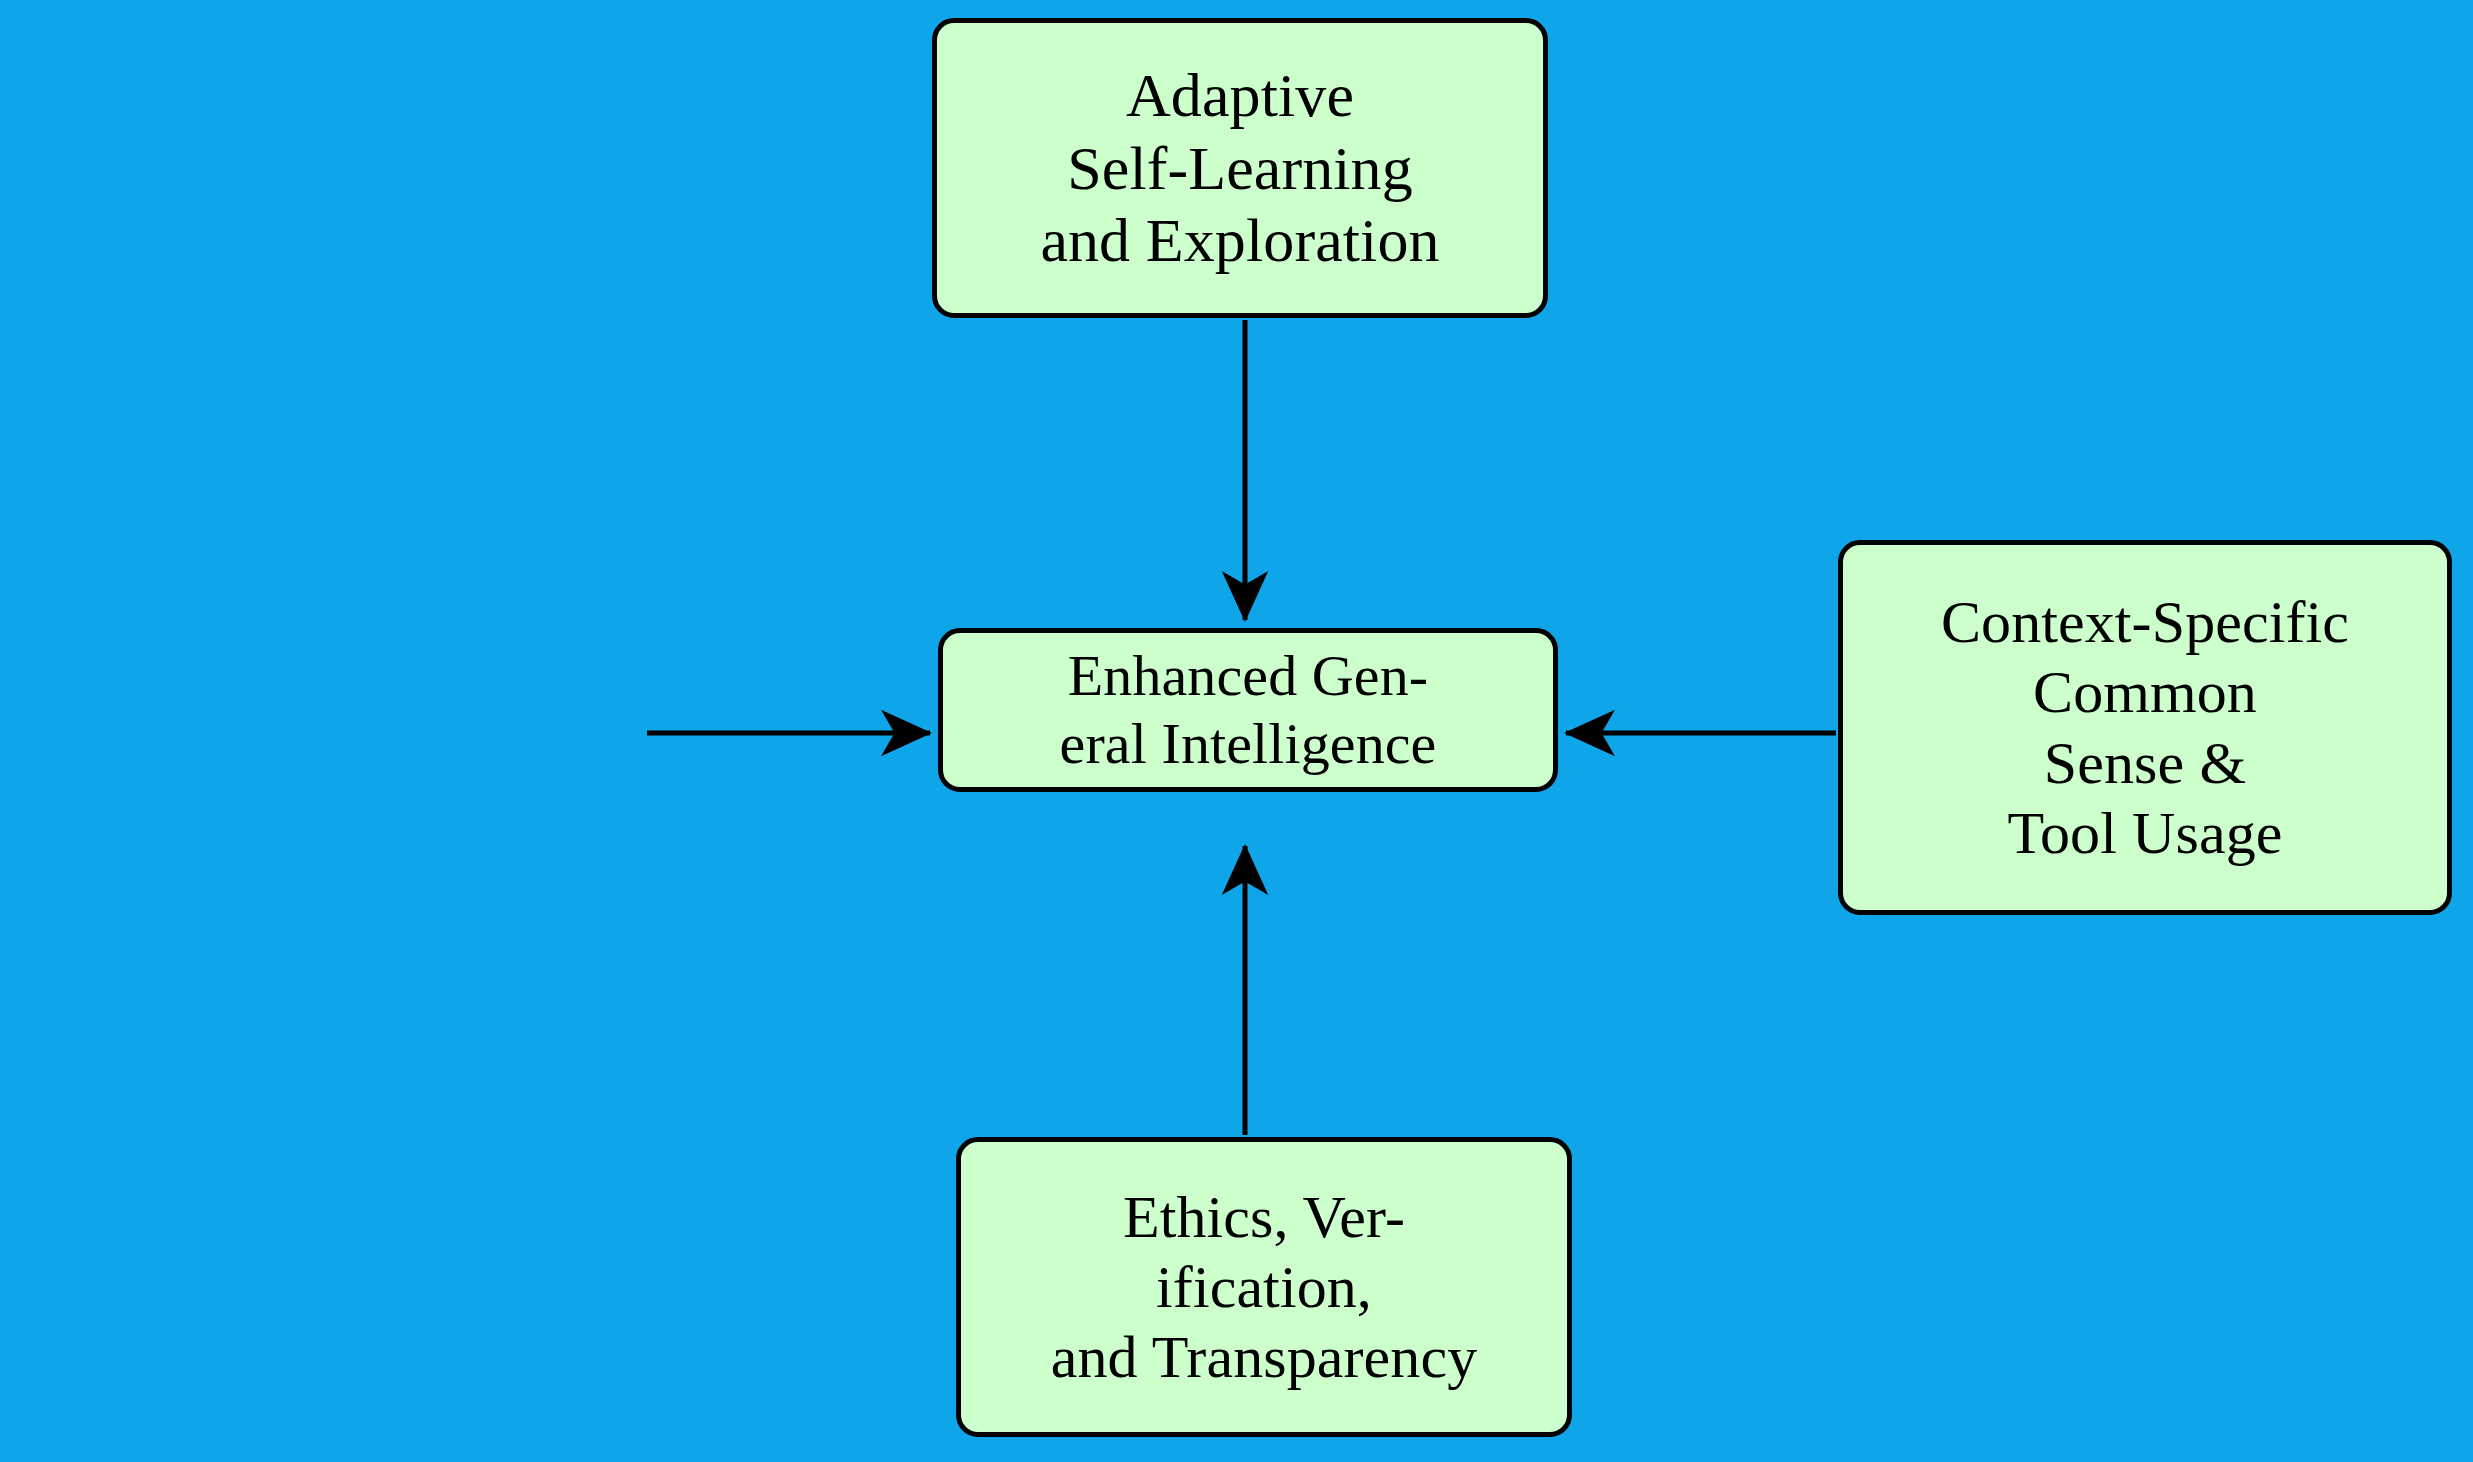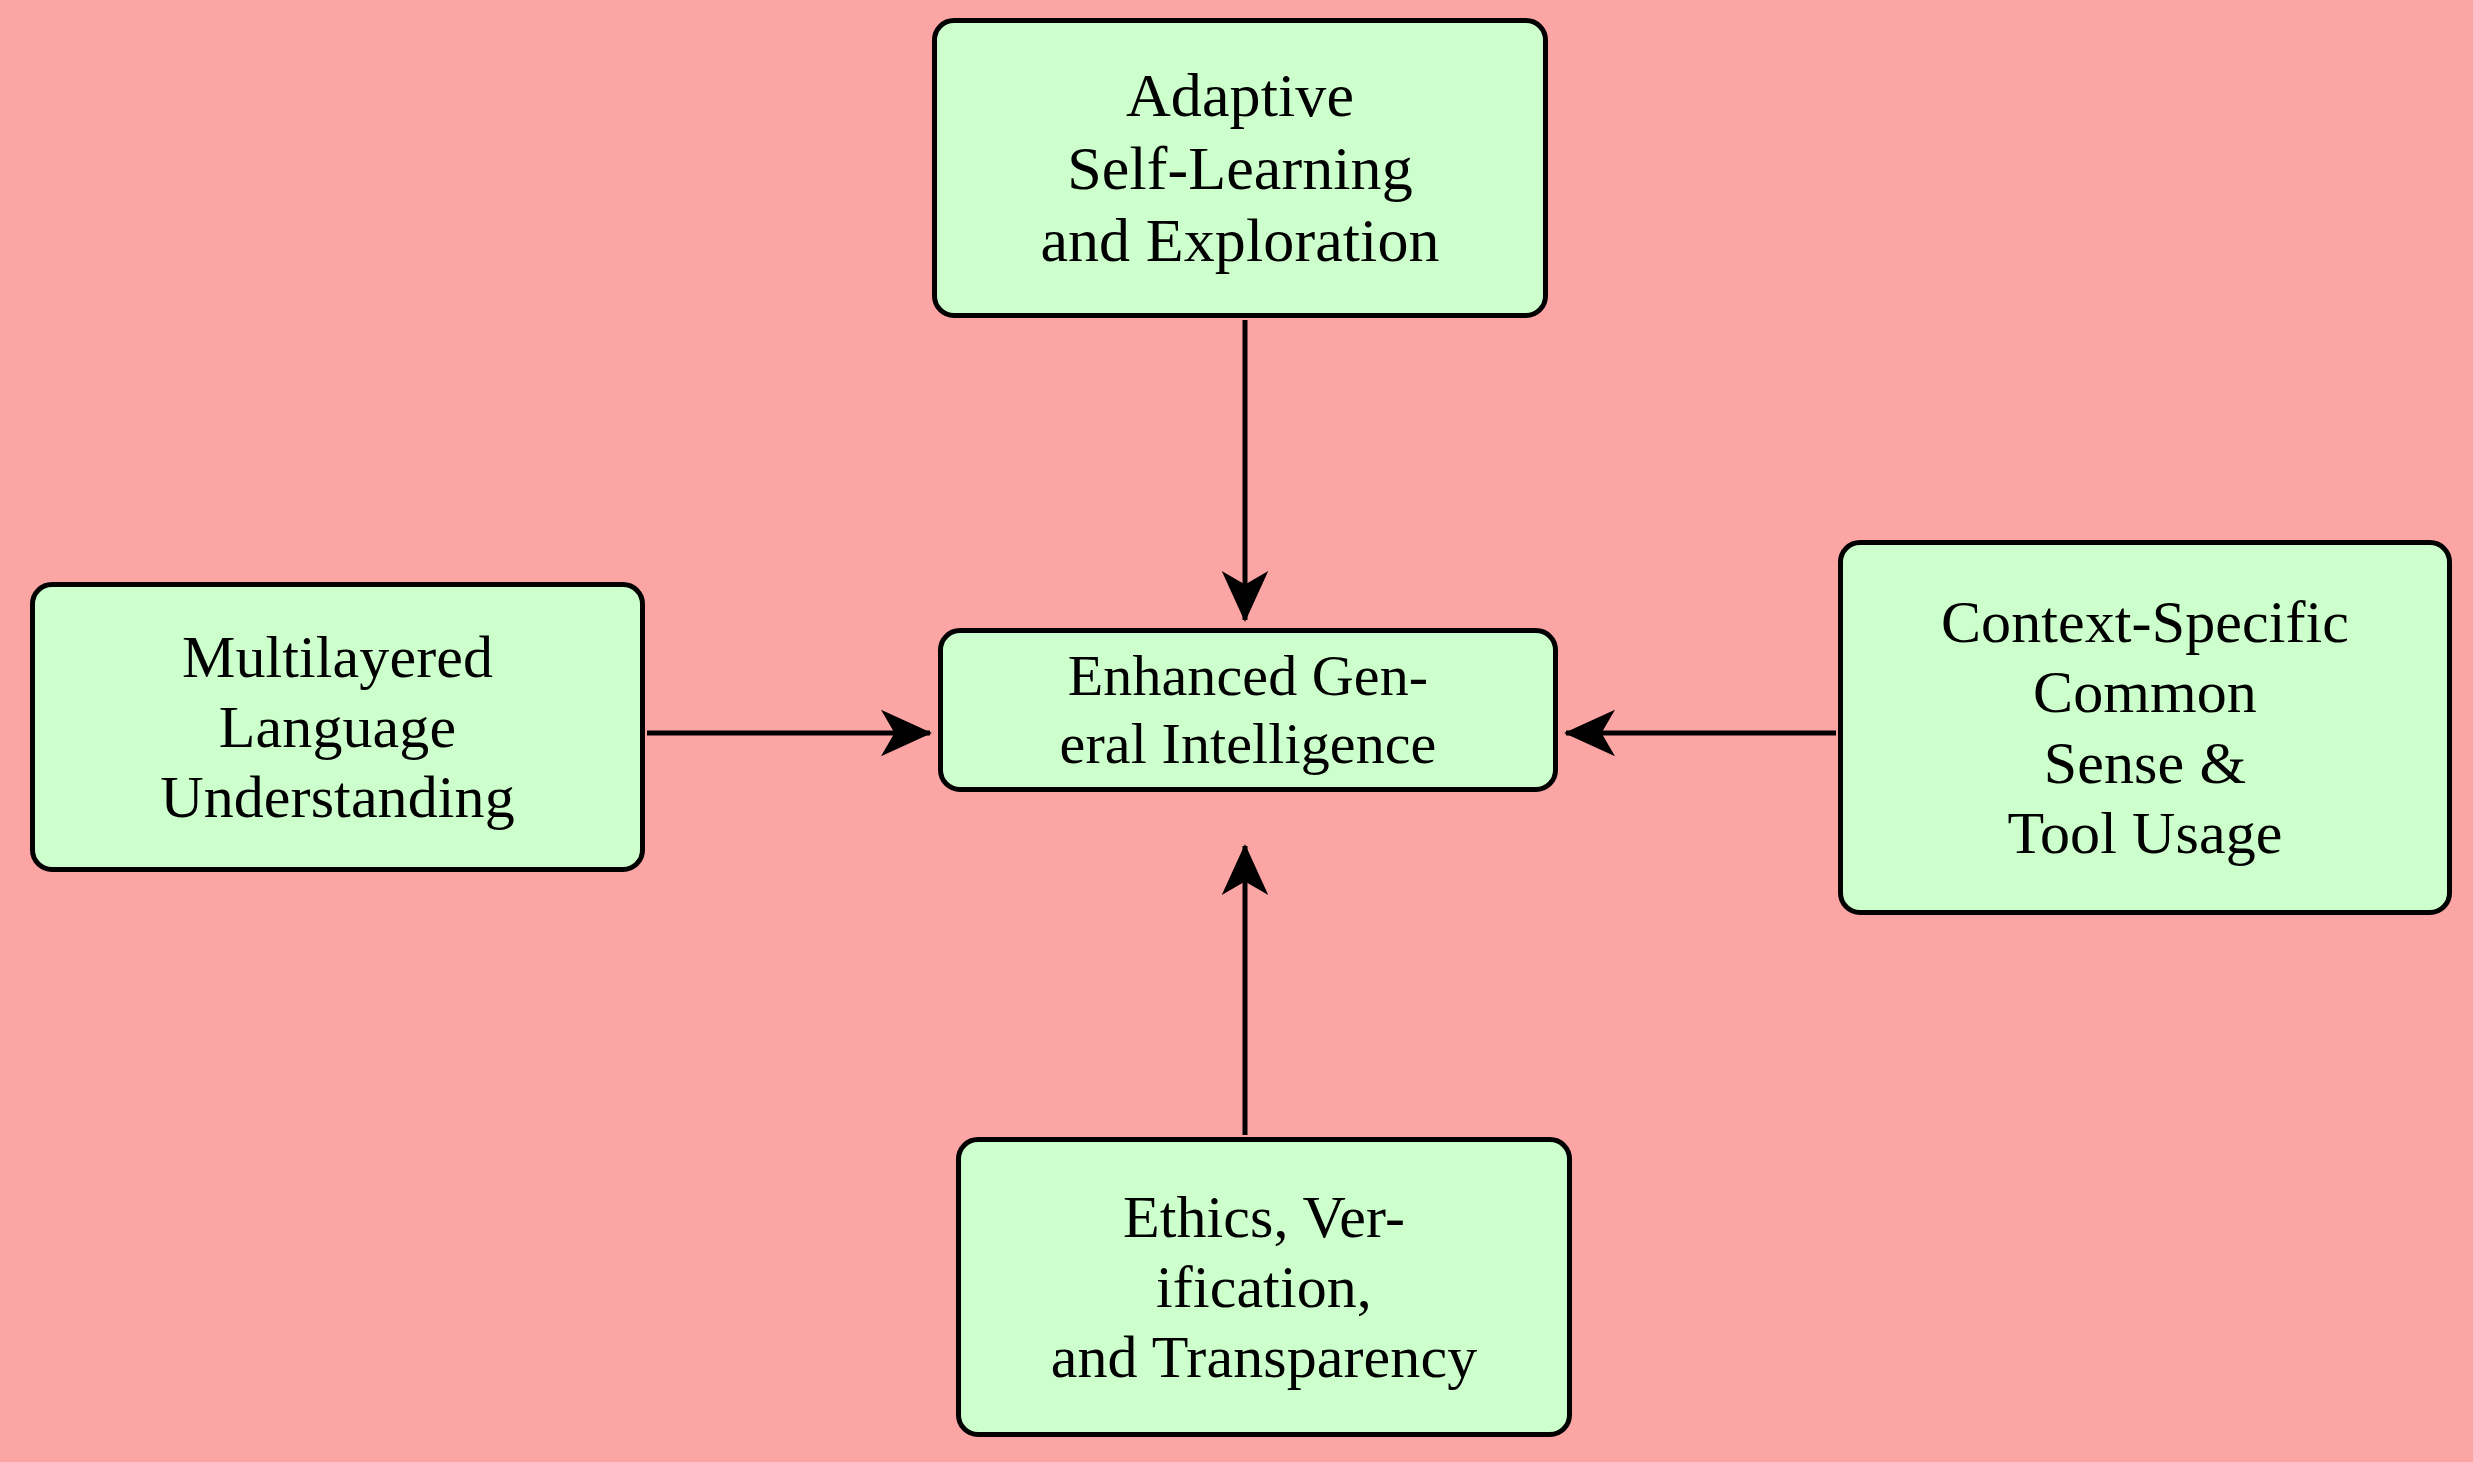--- a/index.html
+++ b/index.html
@@ -5,21 +5,21 @@
 <style>
   html, body {
     margin: 0;
     padding: 0;
     background: #ffffff;
   }
   #canvas {
     position: relative;
     width: 2473px;
     height: 1462px;
-    background: #fca5a5;
+    background: #0ea5e9;
     overflow: hidden;
     font-family: "Liberation Serif", "DejaVu Serif", serif;
   }
   .arrow-layer {
     position: absolute;
     left: 0;
     top: 0;
     width: 2473px;
     height: 1462px;
     pointer-events: none;
@@ -92,25 +92,20 @@
     <div class="node-label">Adaptive
 Self-Learning
 and Exploration</div>
   </div>
 
   <div class="node" id="node-center">
     <div class="node-label">Enhanced Gen-
 eral Intelligence</div>
   </div>
 
-  <div class="node" id="node-left">
-    <div class="node-label">Multilayered
-Language
-Understanding</div>
-  </div>
 
   <div class="node" id="node-right">
     <div class="node-label">Context-Specific
 Common
 Sense &amp;
 Tool Usage</div>
   </div>
 
   <div class="node" id="node-bottom">
     <div class="node-label">Ethics, Ver-

